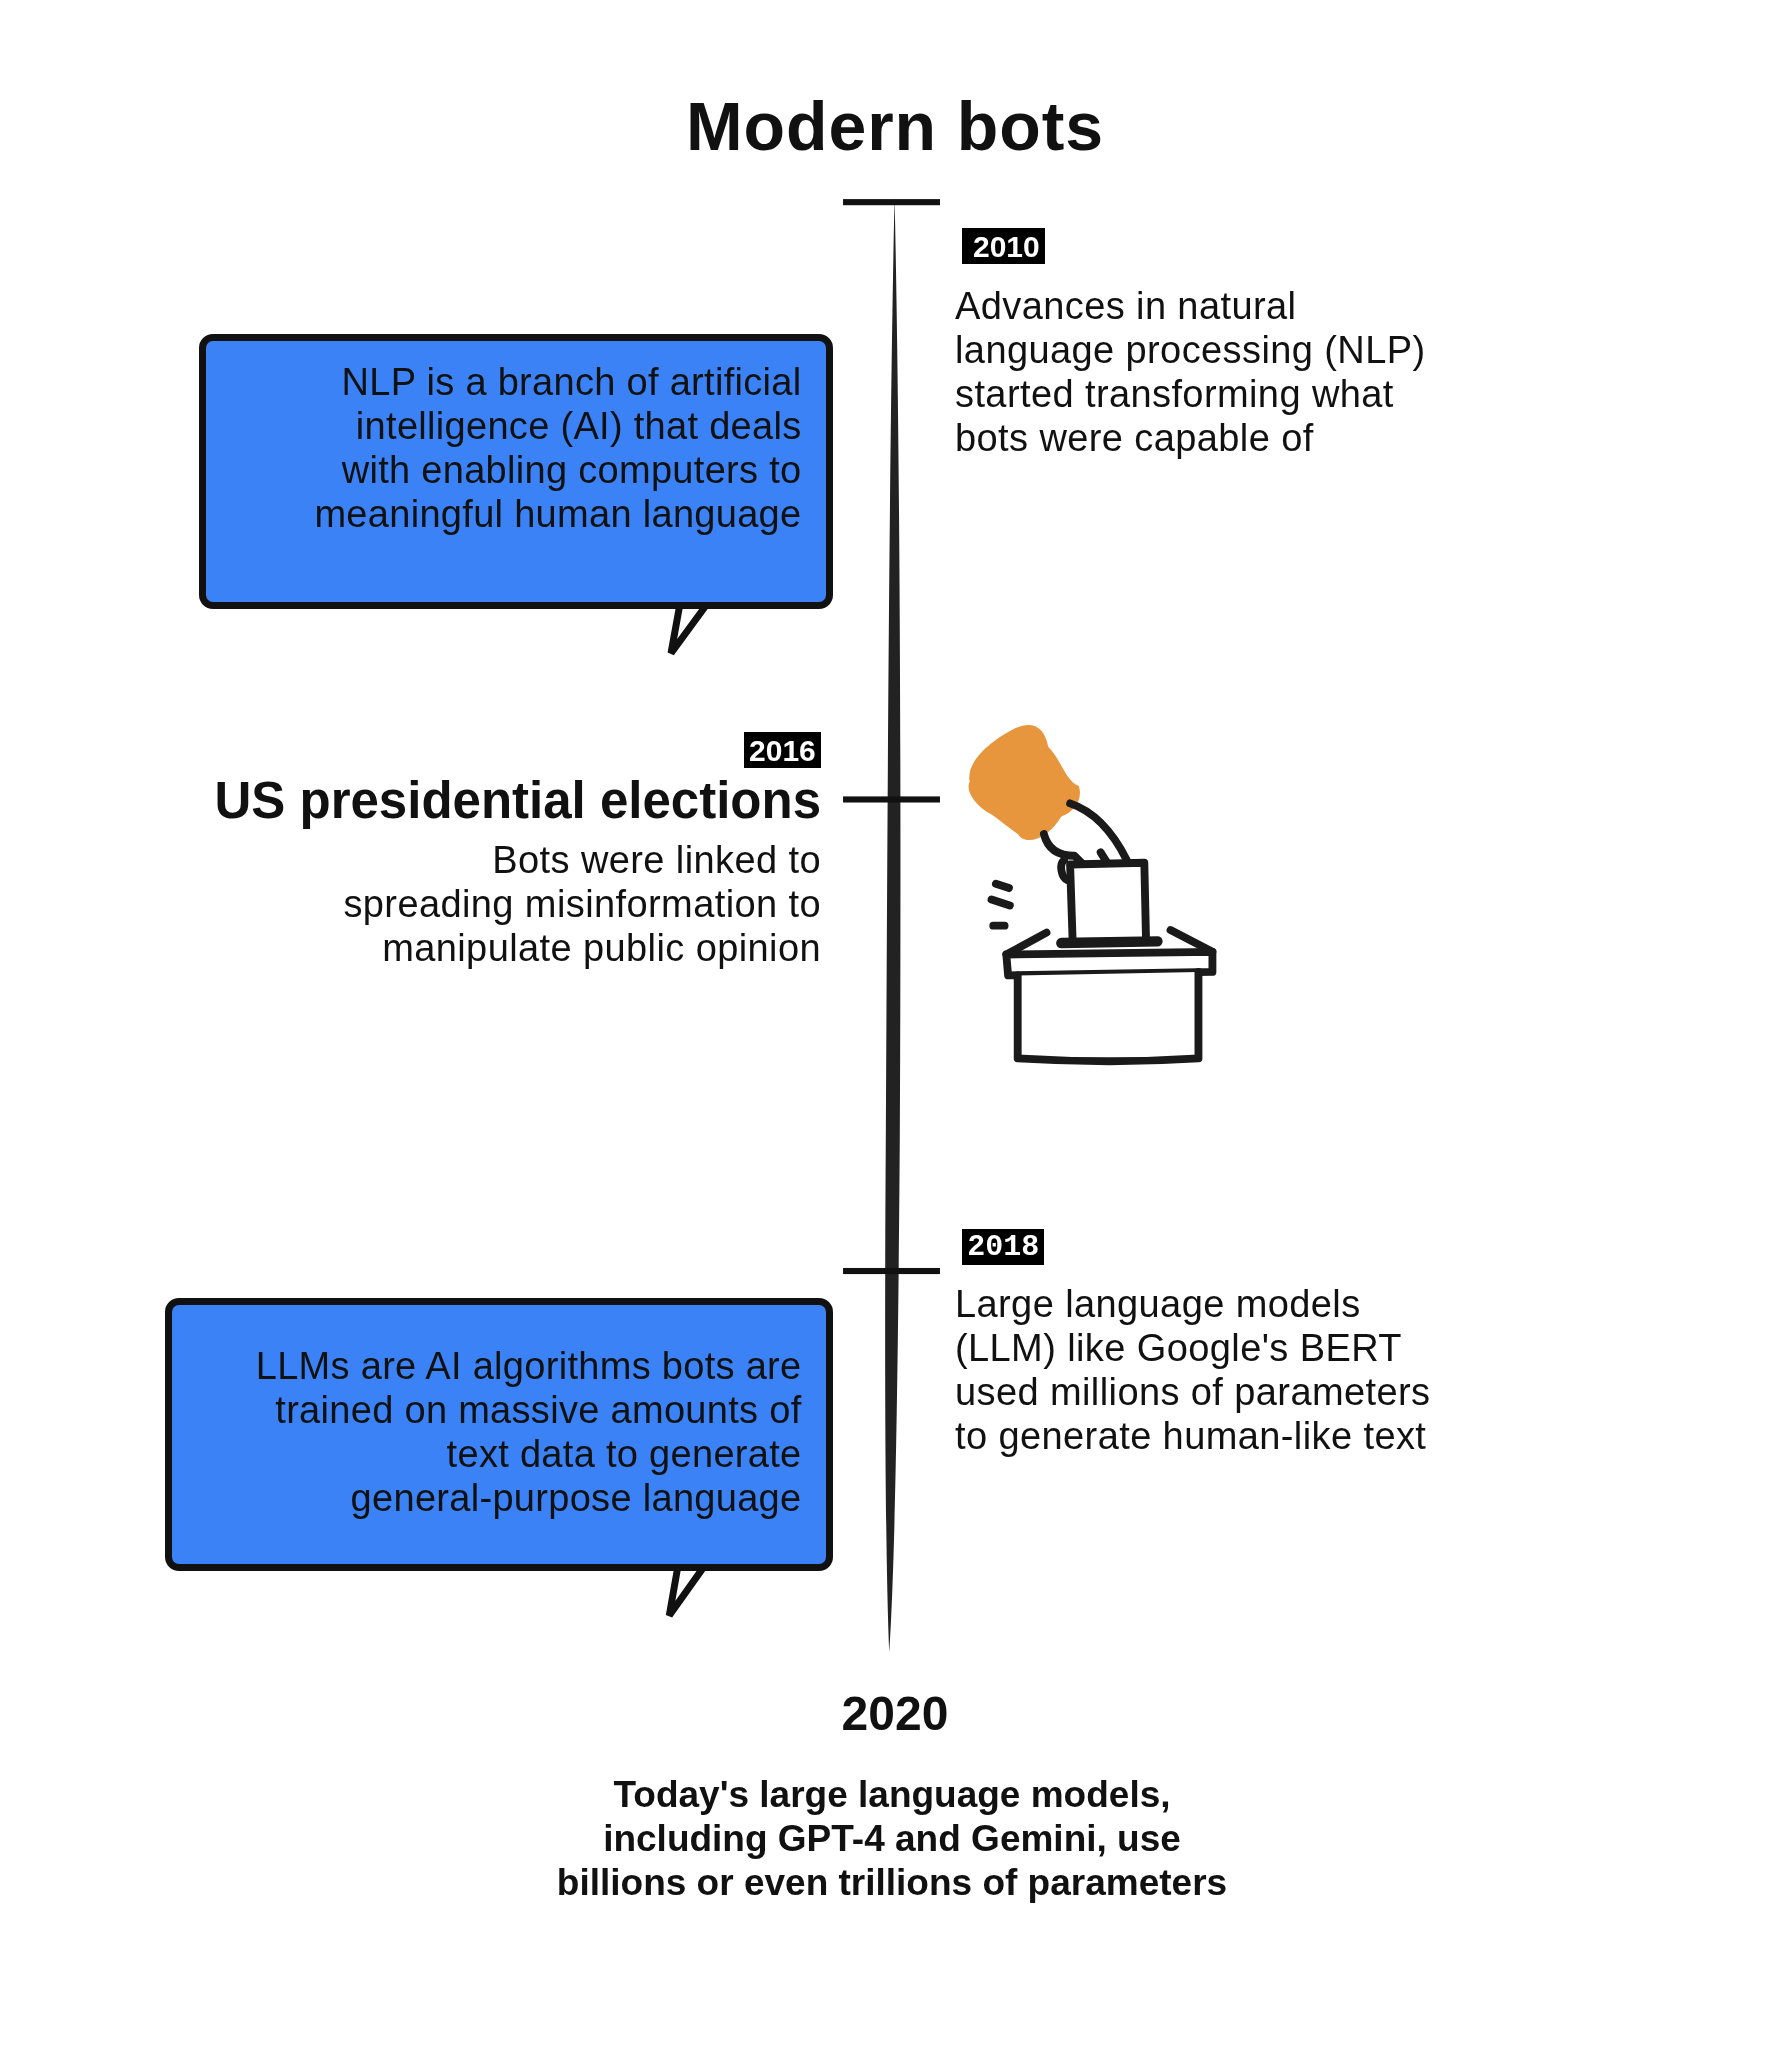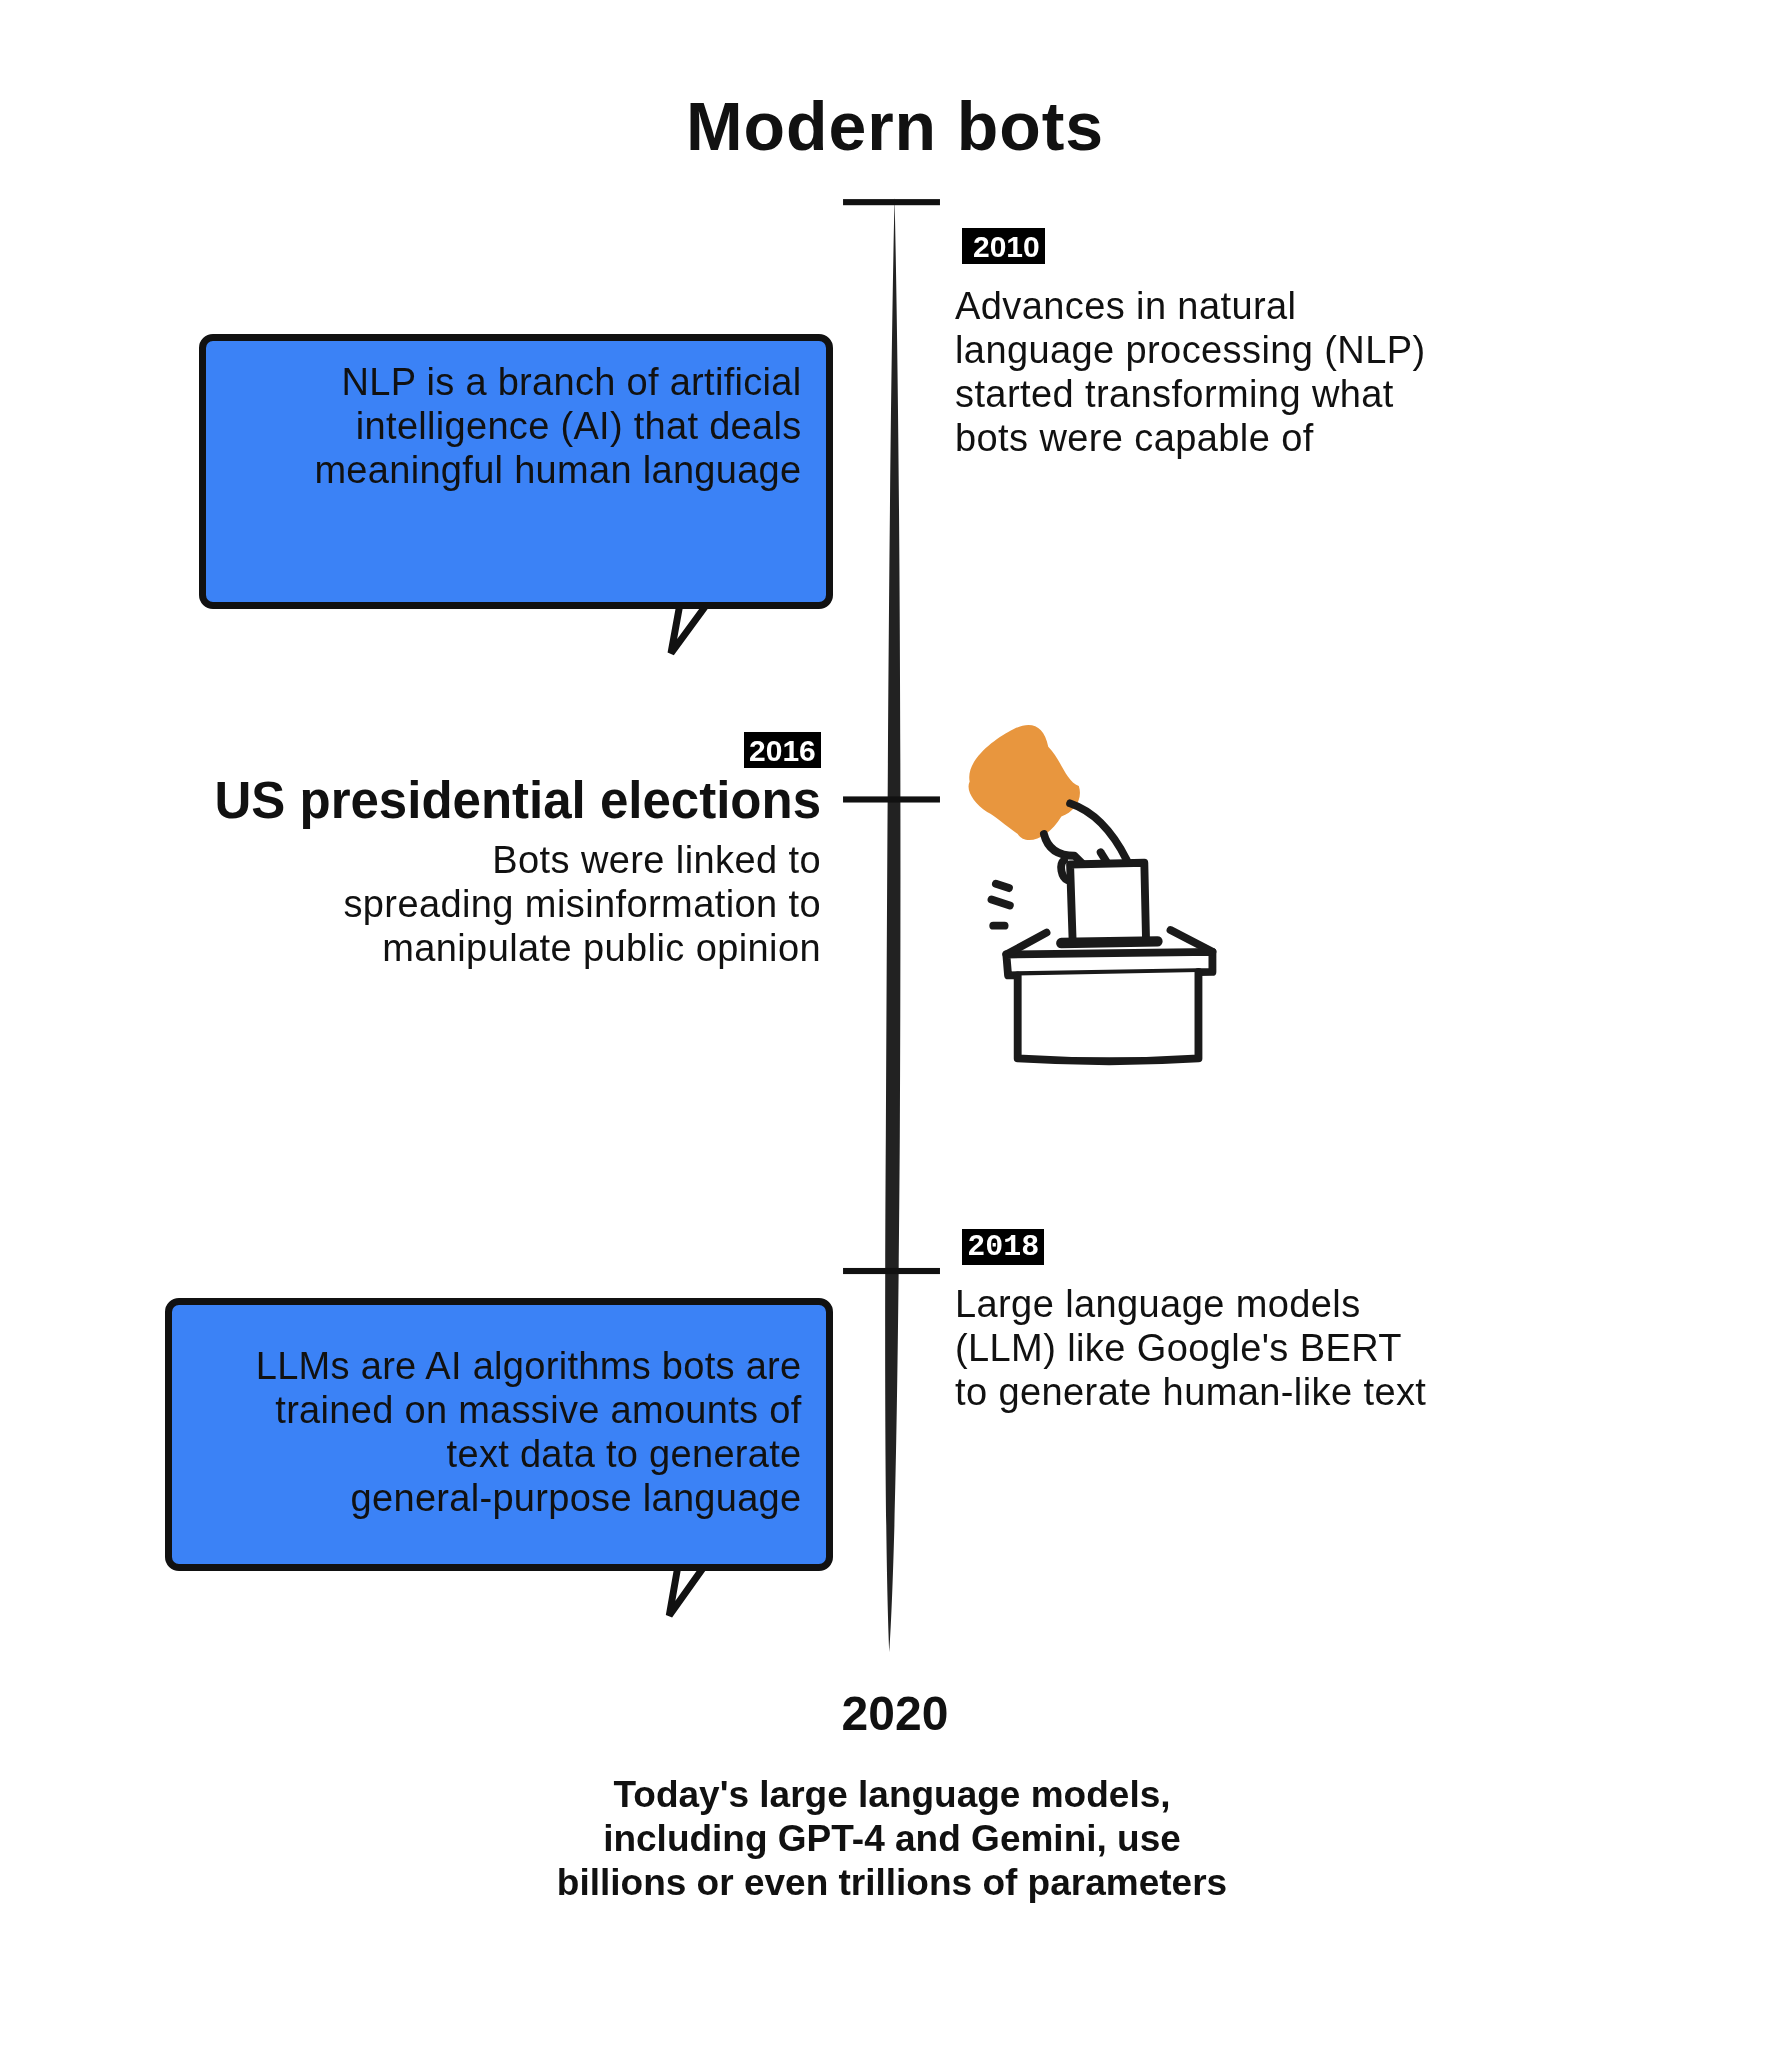--- a/index.html
+++ b/index.html
@@ -64,36 +64,38 @@
   <div>Advances in natural</div>
   <div>language processing (NLP)</div>
   <div>started transforming what</div>
   <div>bots were capable of</div>
 </div>
 
 <div class="abs bubble" style="left:199px; top:334px; width:634px; height:275px;">
   <div class="bubble-text" style="top:19px;">
     <div>NLP is a branch of artificial</div>
     <div>intelligence (AI) that deals</div>
+    <div>with enabling computers to</div>
     <div>meaningful human language</div>
   </div>
 </div>
 
 <div class="abs badge" style="right:969px; top:732px;">2016</div>
 <div class="abs heading16">US presidential elections</div>
 <div class="abs body-text desc16">
   <div>Bots were linked to</div>
   <div>spreading misinformation to</div>
   <div>manipulate public opinion</div>
 </div>
 
 <div class="abs badge" style="left:962px; top:1229px;font-family:Liberation Mono, monospace;">2018</div>
 <div class="abs body-text right-col" style="top:1282px;">
   <div>Large language models</div>
   <div>(LLM) like Google's BERT</div>
+  <div>used millions of parameters</div>
   <div>to generate human-like text</div>
 </div>
 
 <div class="abs bubble" style="left:165px; top:1298px; width:668px; height:273px;">
   <div class="bubble-text" style="top:39px;">
     <div>LLMs are AI algorithms bots are</div>
     <div>trained on massive amounts of</div>
     <div>text data to generate</div>
     <div>general-purpose language</div>
   </div>

